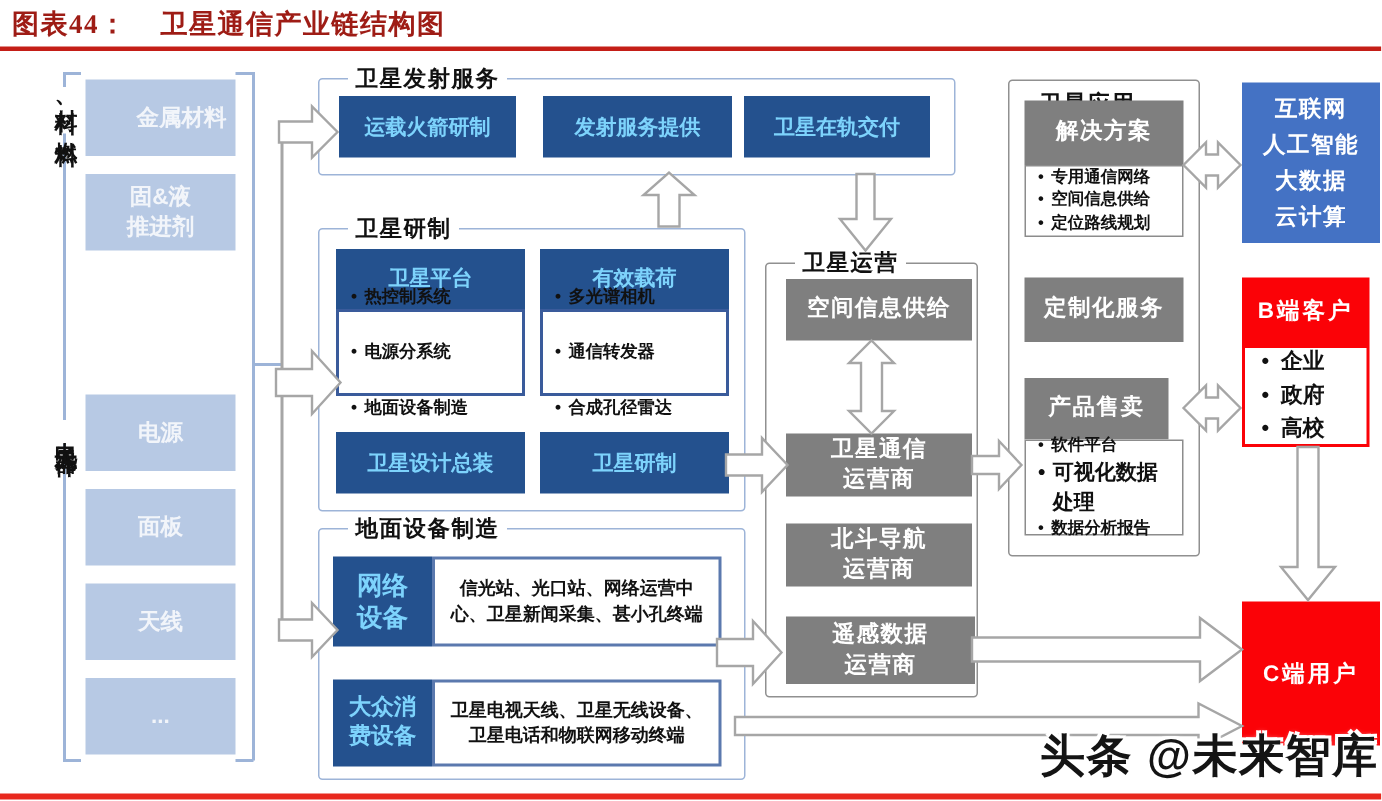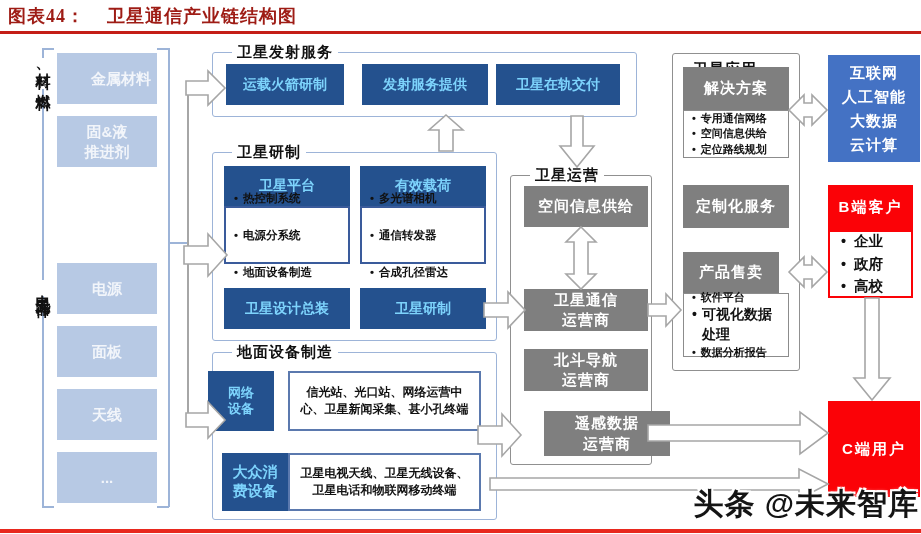--- a/index.html
+++ b/index.html
@@ -110,35 +110,35 @@
   <div class="wbox-blue bullets abs" style="left:360px;top:206px;width:126px;height:58px;">
     <div class="bi">多光谱相机</div>
     <div class="bi">通信转发器</div>
     <div class="bi">合成孔径雷达</div>
   </div>
   <div class="bluebox abs" style="left:224px;top:288px;width:126px;height:41px;">卫星设计总装</div>
   <div class="bluebox abs" style="left:360px;top:288px;width:126px;height:41px;">卫星研制</div>
 
   <div class="group abs" style="left:212px;top:352px;width:285px;height:168px;"></div>
   <div class="group-label" style="left:232px;top:343px;">地面设备制造</div>
-  <div class="bluebox abs" style="left:208px;top:371px;width:66px;height:60px;font-size:13px;">网络
+  <div class="bluebox abs" style="left:222px;top:371px;width:66px;height:60px;font-size:17px;">网络
 设备</div>
   <div class="descbox abs" style="left:288px;top:371px;width:193px;height:60px;">信光站、光口站、网络运营中心、卫星新闻采集、甚小孔终端</div>
   <div class="bluebox abs" style="left:222px;top:453px;width:66px;height:58px;font-size:15px;">大众消
 费设备</div>
   <div class="descbox abs" style="left:288px;top:453px;width:193px;height:58px;">卫星电视天线、卫星无线设备、卫星电话和物联网移动终端</div>
 
   <div class="group gray abs" style="left:510px;top:175px;width:142px;height:290px;"></div>
   <div class="group-label" style="left:530px;top:166px;">卫星运营</div>
   <div class="graybox abs" style="left:524px;top:186px;width:124px;height:41px;">空间信息供给</div>
   <div class="graybox abs" style="left:524px;top:289px;width:124px;height:42px;">卫星通信
 运营商</div>
   <div class="graybox abs" style="left:524px;top:349px;width:124px;height:42px;">北斗导航
 运营商</div>
-  <div class="graybox abs" style="left:524px;top:411px;width:126px;height:45px;margin-left:20px;">遥感数据
+  <div class="graybox abs" style="left:524px;top:411px;width:126px;height:45px;">遥感数据
 运营商</div>
 
   <div class="group gray abs" style="left:672px;top:53px;width:128px;height:318px;"></div>
   <div class="group-label" style="left:688px;top:60px;">卫星应用</div>
   <div class="graybox abs" style="left:683px;top:67px;width:106px;height:43px;">解决方案</div>
   <div class="wbox-gray bullets abs" style="left:683px;top:110px;width:106px;height:48px;">
     <div class="bi" style="font-size:11px;">专用通信网络</div>
     <div class="bi" style="font-size:11px;">空间信息供给</div>
     <div class="bi" style="font-size:11px;">定位路线规划</div>
   </div>

